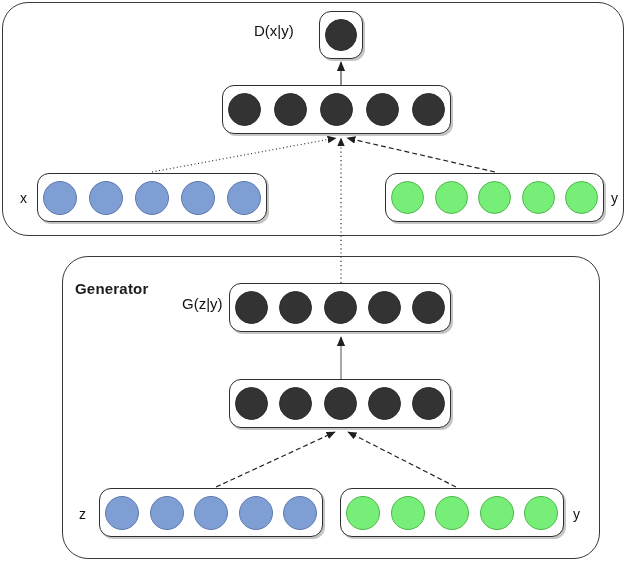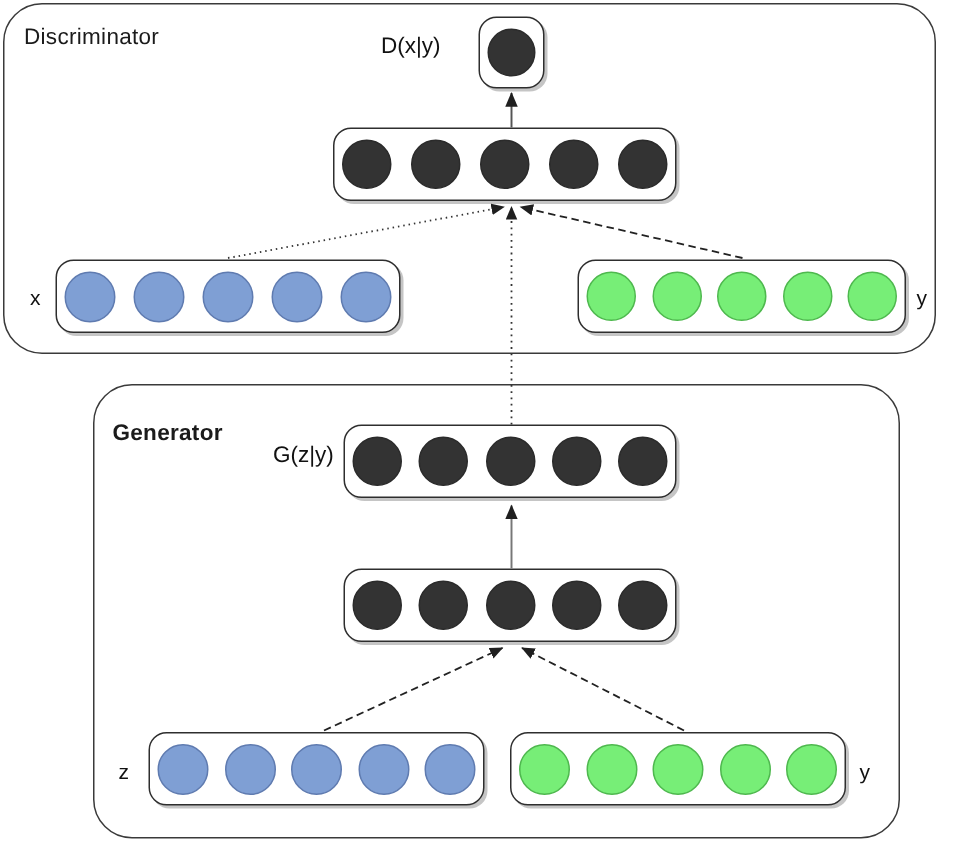--- a/index.html
+++ b/index.html
@@ -79,21 +79,20 @@
     height: 564px;
     pointer-events: none;
   }
 </style>
 </head>
 <body>
 
 <div id="canvas">
 
   <div class="panel" style="left:2px; top:2px; width:622px; height:234px;"></div>
-  <div class="panel-title" style="left:16px; top:16px;">Discriminator</div>
 
   <div class="eq-label" style="left:254px; top:22px;">D(x|y)</div>
   <div class="layer" style="left:319px; top:11px; width:44px; height:48px; justify-content:center;">
     <span class="node dark" style="width:32px; height:32px;"></span>
   </div>
 
   <div class="layer" style="left:222px; top:85px; width:229px; height:49px;">
     <span class="node dark" style="width:33px;height:33px;"></span>
     <span class="node dark" style="width:33px;height:33px;"></span>
     <span class="node dark" style="width:33px;height:33px;"></span>

